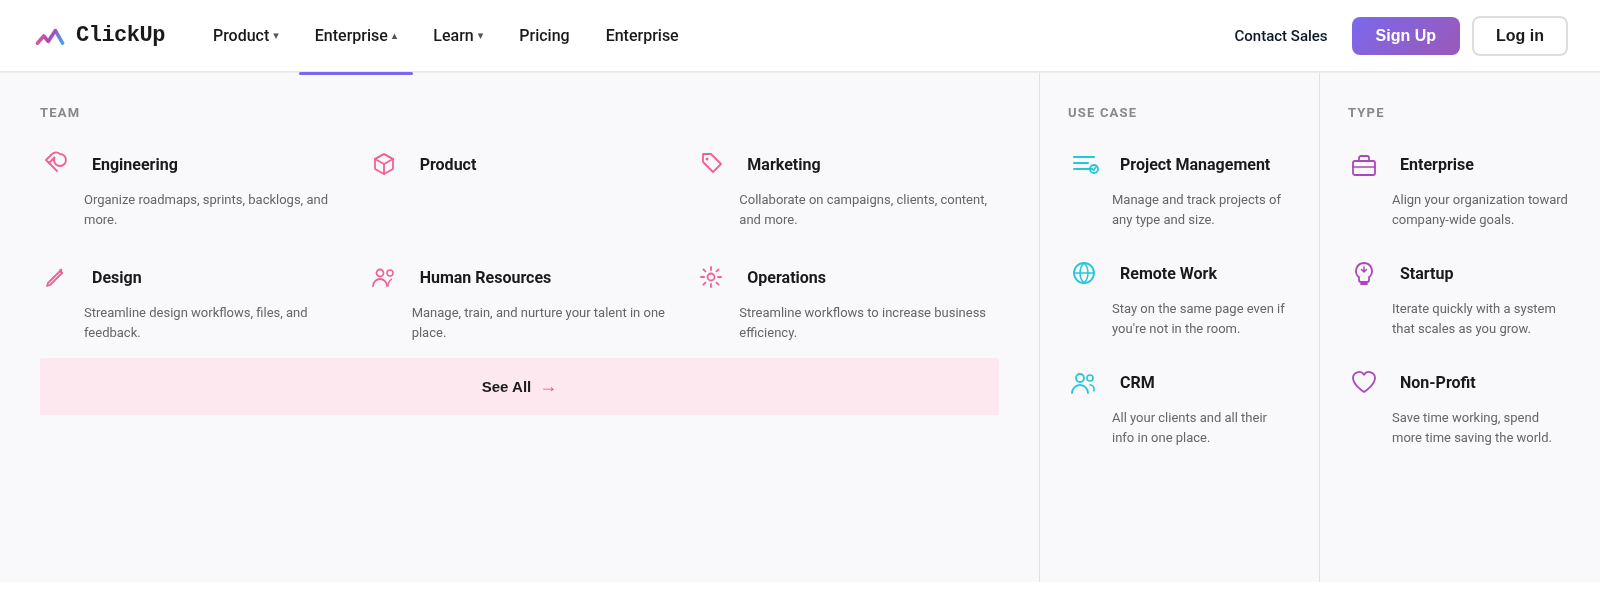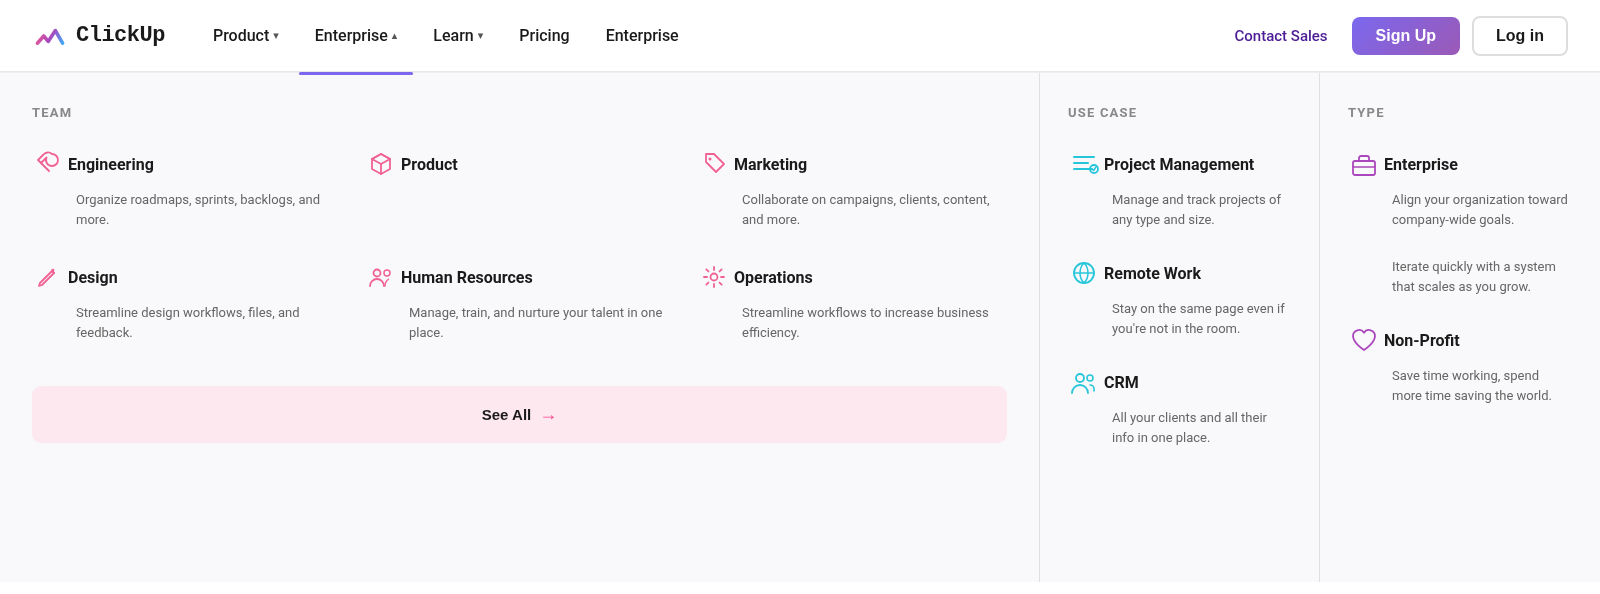--- a/index.html
+++ b/index.html
@@ -67,21 +67,21 @@
       color: #555;
     }
     .nav-right {
       display: flex;
       align-items: center;
       gap: 12px;
     }
     .contact-sales {
       font-size: 15px;
       font-weight: 500;
-      color: #4c1d95;
+      color: #0f172a;
       cursor: pointer;
       padding: 8px 12px;
     }
     .btn-signup {
       background: linear-gradient(135deg, #7b68ee, #9b59b6);
       color: #fff;
       border: none;
       padding: 10px 24px;
       border-radius: 8px;
       font-size: 16px;
@@ -103,21 +103,21 @@
     .dropdown-container {
       display: flex;
       background: #f9f9fb;
       min-height: 510px;
       border-top: 1px solid #eee;
     }
 
     
     .team-section {
       flex: 1;
-      padding: 32px 32px;
+      padding: 32px 40px;
       border-right: 1px solid #e0e0e0;
     }
     .section-heading {
       font-size: 13px;
       font-weight: 700;
       color: #888;
       letter-spacing: 1.2px;
       text-transform: uppercase;
       margin-bottom: 28px;
     }
@@ -128,21 +128,21 @@
     }
     .menu-item {
       display: flex;
       flex-direction: column;
       gap: 6px;
       cursor: pointer;
     }
     .menu-item-header {
       display: flex;
       align-items: center;
-      gap: 4px;
+      gap: 20px;
       margin-bottom: 4px;
     }
     .menu-icon {
       width: 32px;
       height: 32px;
       display: flex;
       align-items: center;
       justify-content: center;
       flex-shrink: 0;
     }
@@ -156,24 +156,24 @@
       color: #666;
       line-height: 1.5;
       padding-left: 44px;
     }
 
     .see-all-btn {
       display: flex;
       align-items: center;
       justify-content: center;
       gap: 8px;
-      margin-top: 44px;
+      margin-top: 16px;
       padding: 18px;
       background: #fde8f0;
-      border-radius: 9px;
+      border-radius: 2px;
       font-size: 15px;
       font-weight: 600;
       color: #1a1a1a;
       cursor: pointer;
       border: none;
       width: 100%;
     }
     .see-all-arrow {
       font-size: 18px;
       color: #f48;
@@ -404,20 +404,30 @@
               <path d="M10 12V9a2 2 0 0 1 2-2h6a2 2 0 0 1 2 2v3" stroke="#ab47bc" stroke-width="1.8"></path>
               <path d="M4 18h22" stroke="#ab47bc" stroke-width="1.5" stroke-linecap="round"></path>
             </svg>
           </div>
           <span class="menu-item-title">Enterprise</span>
         </div>
         <p class="menu-item-desc">Align your organization toward company-wide goals.</p>
       </div>
 
       <div class="menu-item">
+        <div class="menu-item-header">
+          <div class="menu-icon">
+            <svg width="30" height="30" viewBox="0 0 30 30" fill="none">
+              <path d="M15 5a8 8 0 0 1 5 14.2V22a2 2 0 0 1-2 2h-6a2 2 0 0 1-2-2v-2.8A8 8 0 0 1 15 5z" stroke="#ab47bc" stroke-width="1.8" fill="none"></path>
+              <path d="M12 26h6" stroke="#ab47bc" stroke-width="1.8" stroke-linecap="round"></path>
+              <path d="M15 9v4M12.5 11.5l2.5 2.5 2.5-2.5" stroke="#ab47bc" stroke-width="1.5" stroke-linecap="round" stroke-linejoin="round"></path>
+            </svg>
+          </div>
+          <span class="menu-item-title">Startup</span>
+        </div>
         <p class="menu-item-desc">Iterate quickly with a system that scales as you grow.</p>
       </div>
 
       <div class="menu-item">
         <div class="menu-item-header">
           <div class="menu-icon">
             <svg width="30" height="30" viewBox="0 0 30 30" fill="none">
               <path d="M15 25s-11-7-11-14a6 6 0 0 1 11-3.3A6 6 0 0 1 26 11c0 7-11 14-11 14z" stroke="#ab47bc" stroke-width="1.8" fill="none" stroke-linecap="round" stroke-linejoin="round"></path>
             </svg>
           </div>

